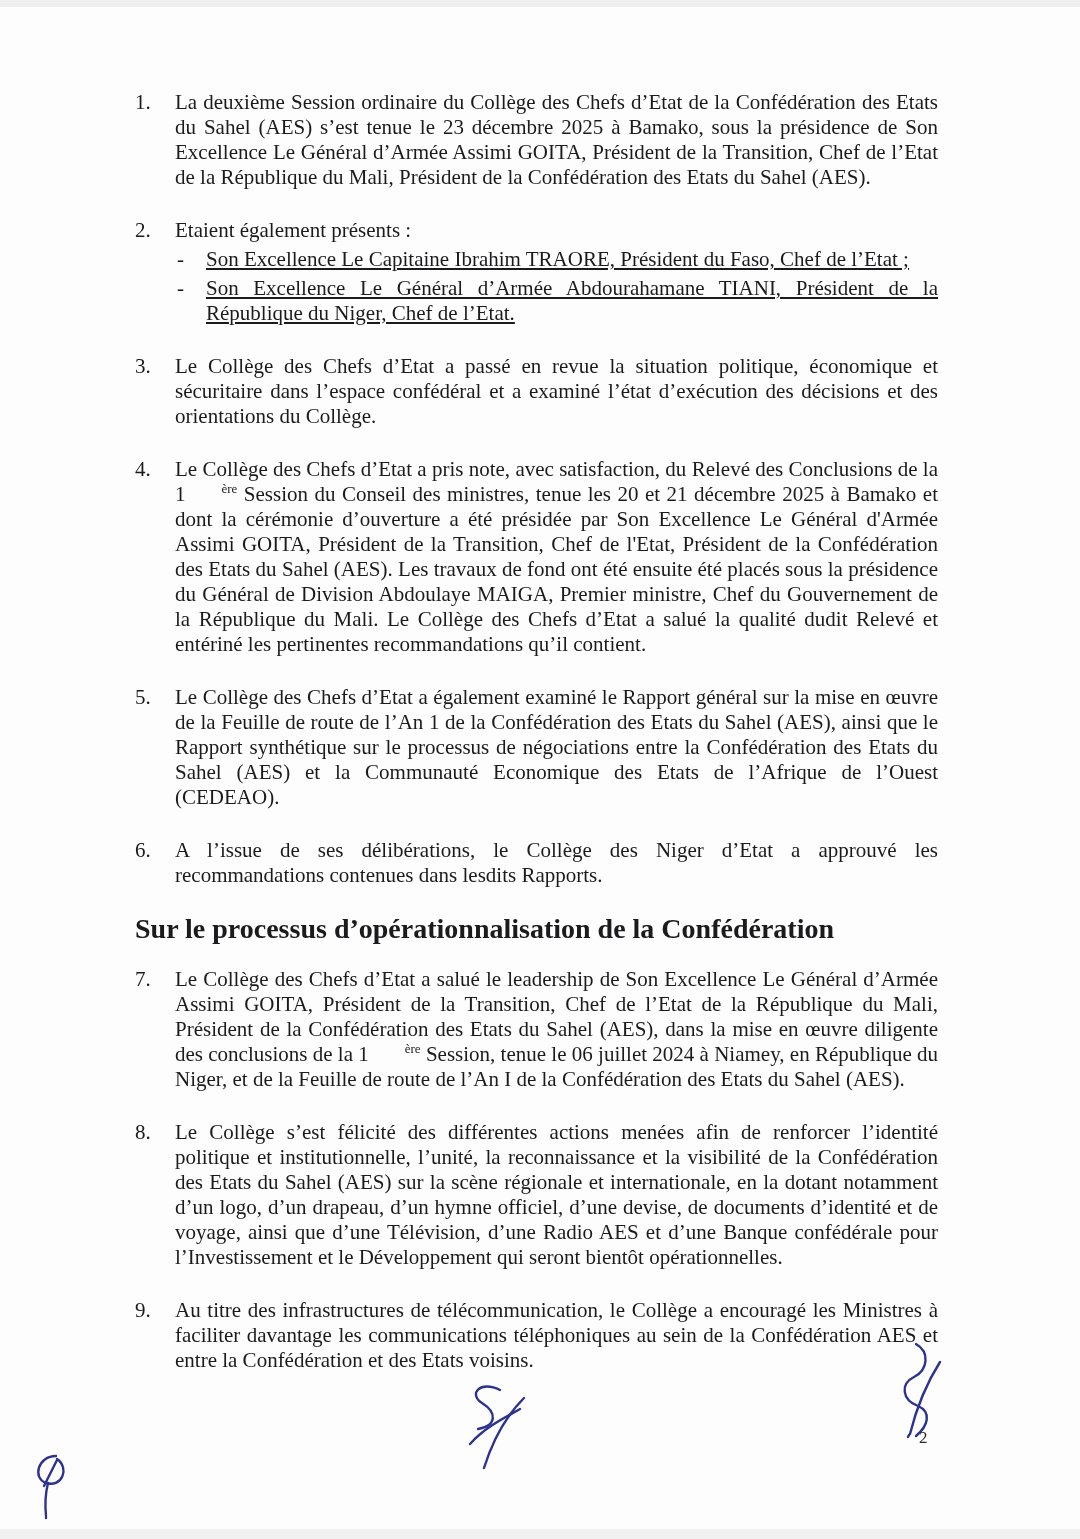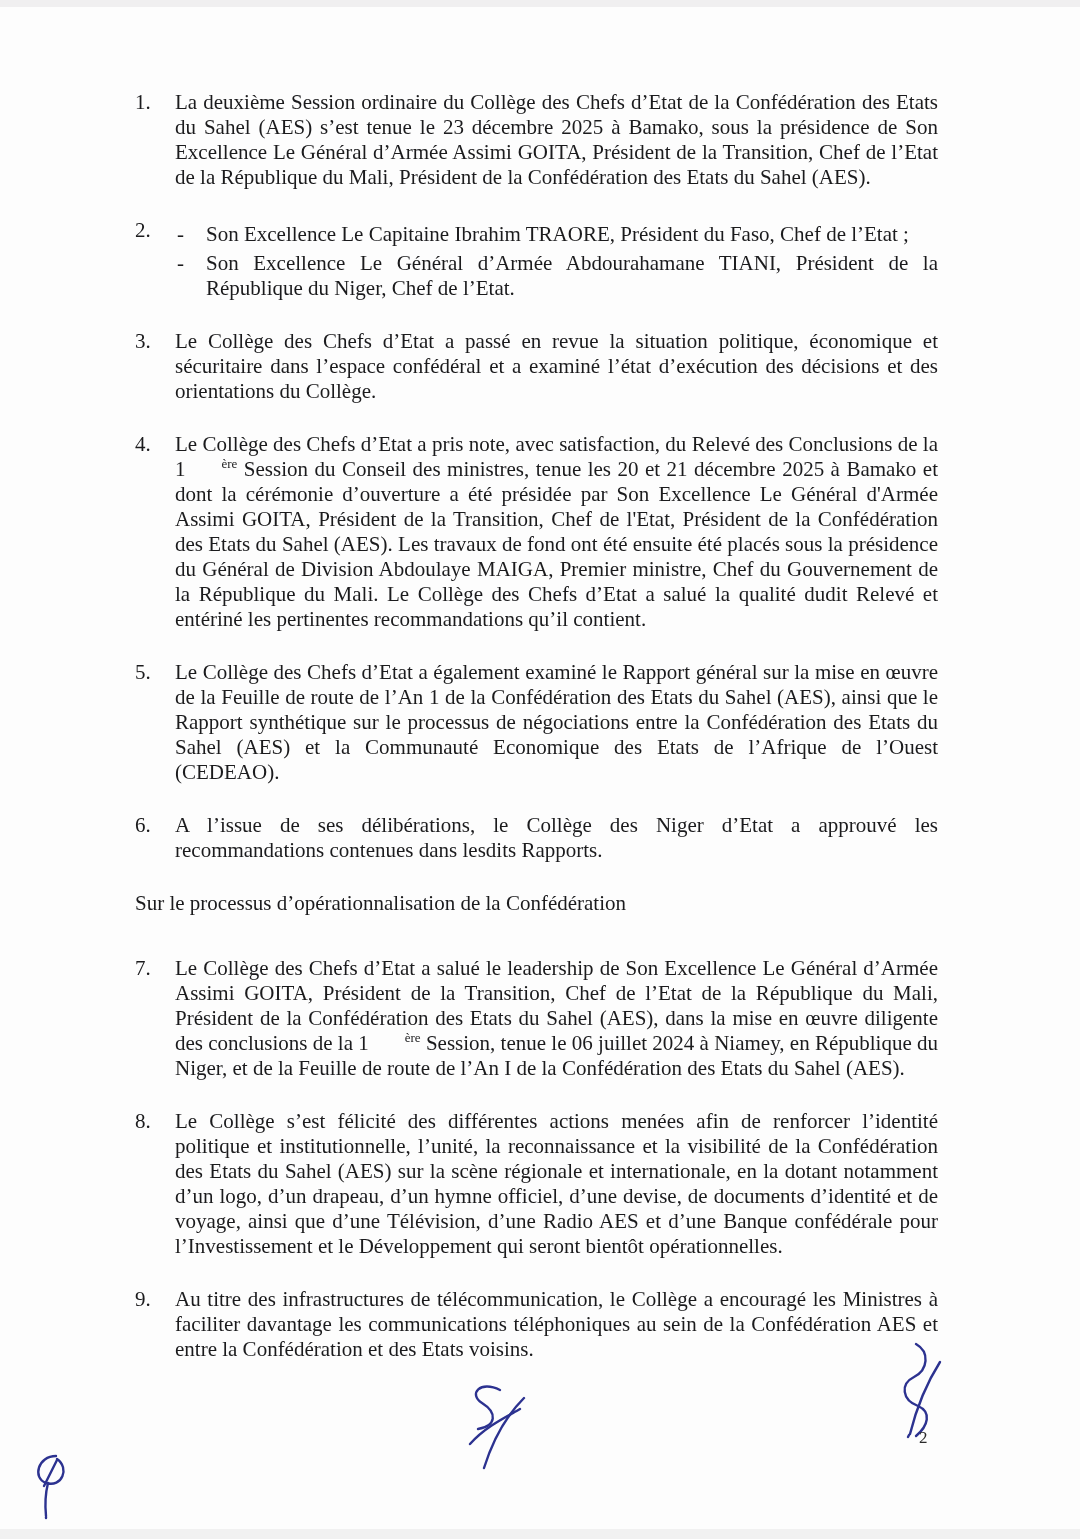--- a/index.html
+++ b/index.html
@@ -9,22 +9,22 @@
   .page .edge-top { position:absolute; top:0; left:0; right:0; height:7px; background:#f0eff0; }
   .page .edge-bottom { position:absolute; bottom:0; left:0; right:0; height:10px; background:#f1f1f1; }
   .doc-body { position:absolute; top:90px; left:135px; width:803px; color:#1b1b1d; font-size:21px; line-height:25px;
               text-rendering:optimizeLegibility; }
   .item { display:flex; margin-bottom:28px; }
   .num { width:40px; flex:0 0 40px; }
   .txt-block { flex:1; min-width:0; }
   .txt { flex:1; text-align:justify; }
   .sub { display:flex; margin-top:4px; }
   .dash { width:31px; flex:0 0 31px; padding-left:2px; }
-  .subtxt { flex:1; text-align:justify; }
-  .heading { font-size:21px; font-weight:normal; margin-bottom:40px; line-height:25px; }
+  .subtxt { flex:1; text-align:justify;text-decoration:underline; }
+  .heading { font-size:28px; font-weight:bold; margin-bottom:26px; line-height:25px; }
   sup.ord { font-size:13px; line-height:0; vertical-align:super;margin-left:36px; }
   .pagenum { position:absolute; left:919px; top:1428px; font-size:17px; color:#2a2a2a; }
   .sig { position:absolute; color:#2c3290; }
   .sig path { fill:none; stroke:currentColor; stroke-width:2.4; stroke-linecap:round; stroke-linejoin:round; }
   .sig-center { left:460px; top:1382px; width:80px; height:94px; }
   .sig-right  { left:886px; top:1340px; width:62px; height:106px; }
   .sig-left   { left:30px;  top:1450px; width:48px; height:72px; }
 </style>
 </head>
 <body>
@@ -36,20 +36,21 @@
   <div class="doc-body">
 
     <div class="item">
       <span class="num">1.</span>
       <p class="txt">La deuxième Session ordinaire du Collège des Chefs d’Etat de la Confédération des Etats du Sahel (AES) s’est tenue le 23 décembre 2025 à Bamako, sous la présidence de Son Excellence Le Général d’Armée Assimi GOITA, Président de la Transition, Chef de l’Etat de la République du Mali, Président de la Confédération des Etats du Sahel (AES).</p>
     </div>
 
     <div class="item">
       <span class="num">2.</span>
       <div class="txt-block">
+        <p class="txt">Etaient également présents :</p>
         <div class="sub">
           <span class="dash">-</span>
           <p class="subtxt">Son Excellence Le Capitaine Ibrahim TRAORE, Président du Faso, Chef de l’Etat ;</p>
         </div>
         <div class="sub">
           <span class="dash">-</span>
           <p class="subtxt">Son Excellence Le Général d’Armée Abdourahamane TIANI, Président de la République du Niger, Chef de l’Etat.</p>
         </div>
       </div>
     </div>

